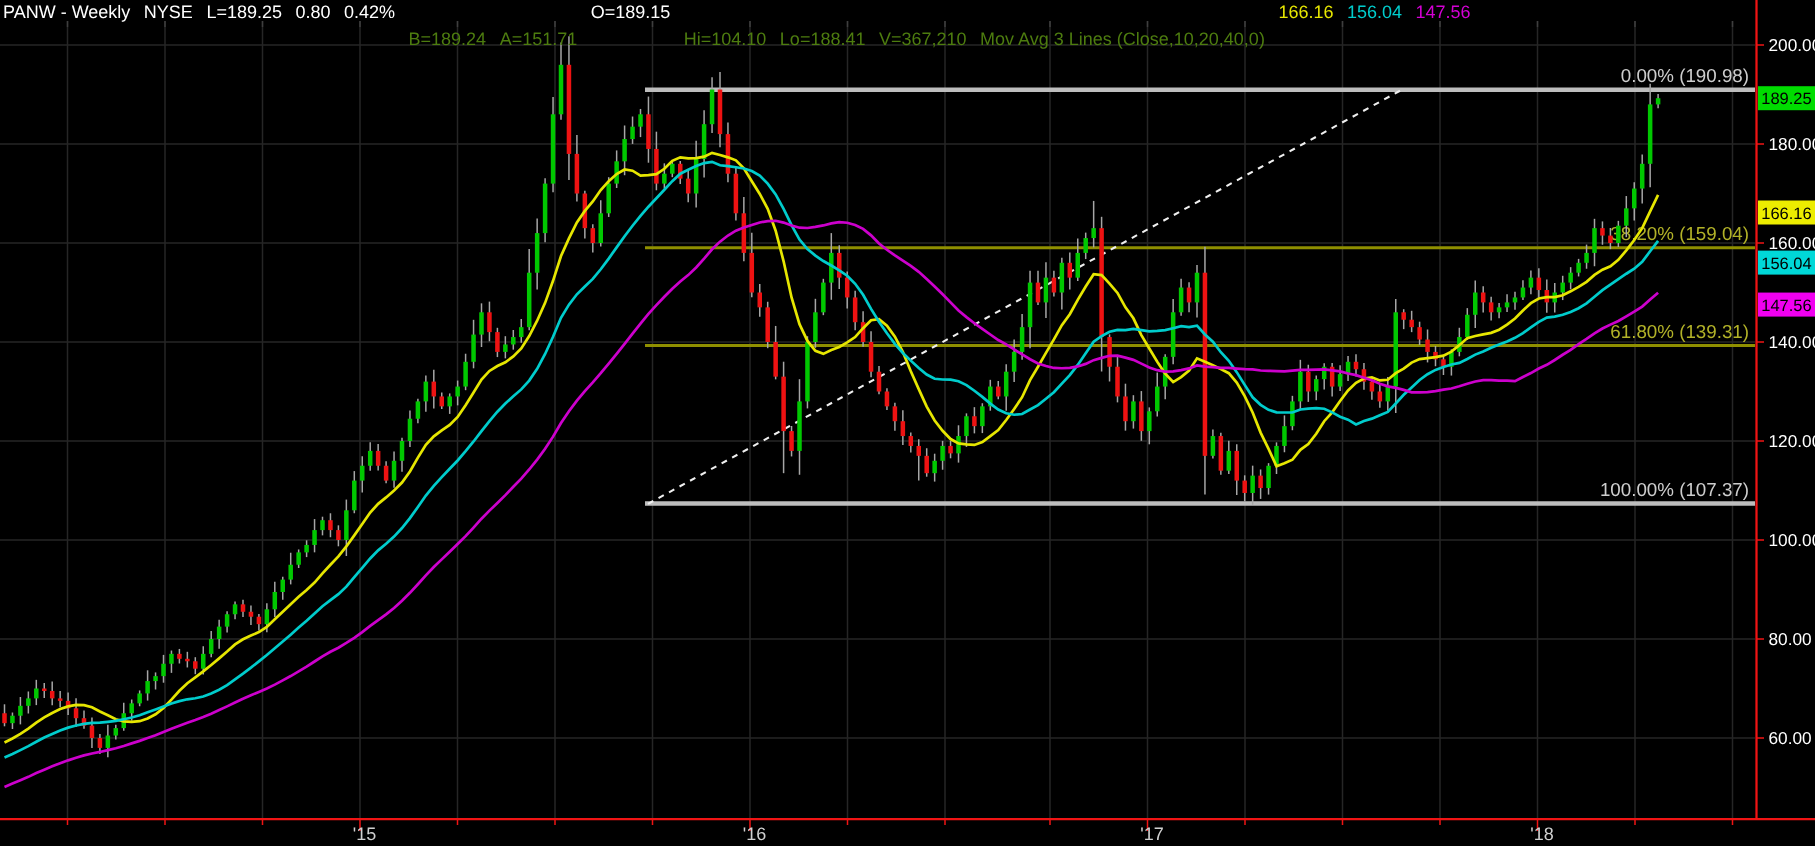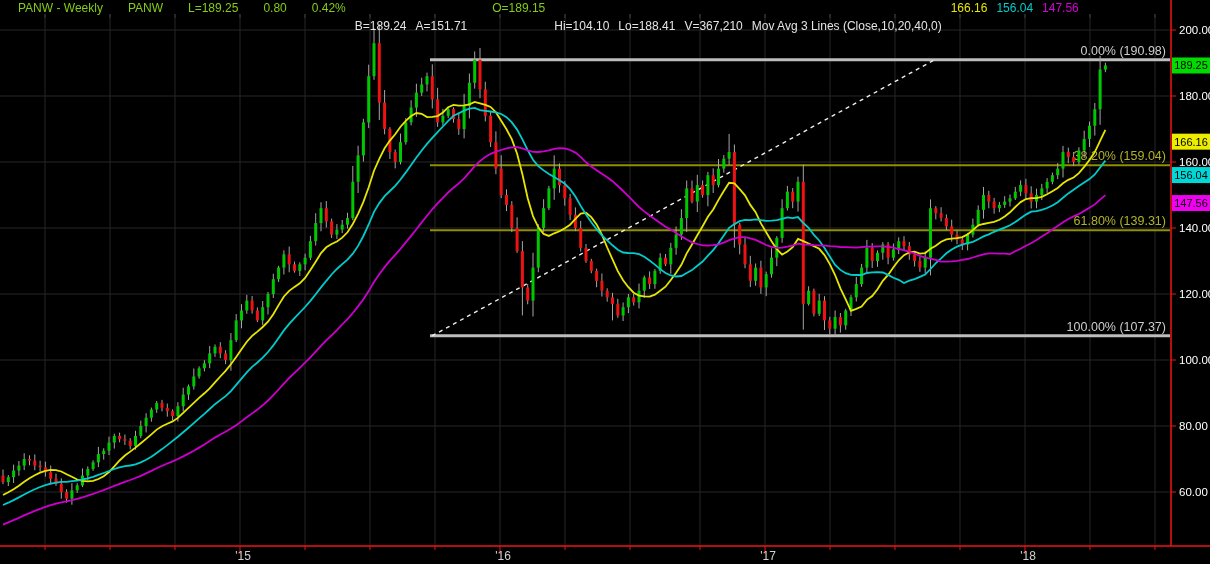--- a/index.html
+++ b/index.html
@@ -2,34 +2,34 @@
 <html><head>
 <meta charset="utf-8">
 <style>
   html,body{margin:0;padding:0;background:#000;}
   body{width:1210px;height:564px;position:relative;overflow:hidden;
        font-family:"Liberation Sans",sans-serif;}
   .header{position:absolute;top:0;left:0;height:15px;z-index:5;
           display:flex;align-items:center;font-size:12px;white-space:nowrap;
           padding-left:2px;}
   .header span{margin-right:9px;}
-  .tok-g{color:#84cc16;margin-left:16px;}
-  .tok-w{color:#e5e5e5;margin-top:36px;}
+  .tok-g{color:#ffffff;}
+  .tok-w{color:#4d7c0f;margin-top:36px;}
   .tok-y{color:#E6E600;}
   .tok-c{color:#00CCCC;}
   .tok-m{color:#D400D4;}
   svg{position:absolute;top:0;left:0;}
   svg text{font-family:"Liberation Sans",sans-serif;}
 </style>
 </head>
 <body>
 
 <div class="header">
   <span class="tok-g">PANW - Weekly</span>
-  <span class="tok-g">PANW</span>
+  <span class="tok-g">NYSE</span>
   <span class="tok-g">L=189.25</span>
   <span class="tok-g">0.80</span>
   <span class="tok-g">0.42%</span>
   <span class="tok-w">B=189.24</span>
   <span class="tok-w">A=151.71</span>
   <span class="tok-g">O=189.15</span>
   <span class="tok-w">Hi=104.10</span>
   <span class="tok-w">Lo=188.41</span>
   <span class="tok-w">V=367,210</span>
   <span class="tok-w">Mov Avg 3 Lines (Close,10,20,40,0)</span>

